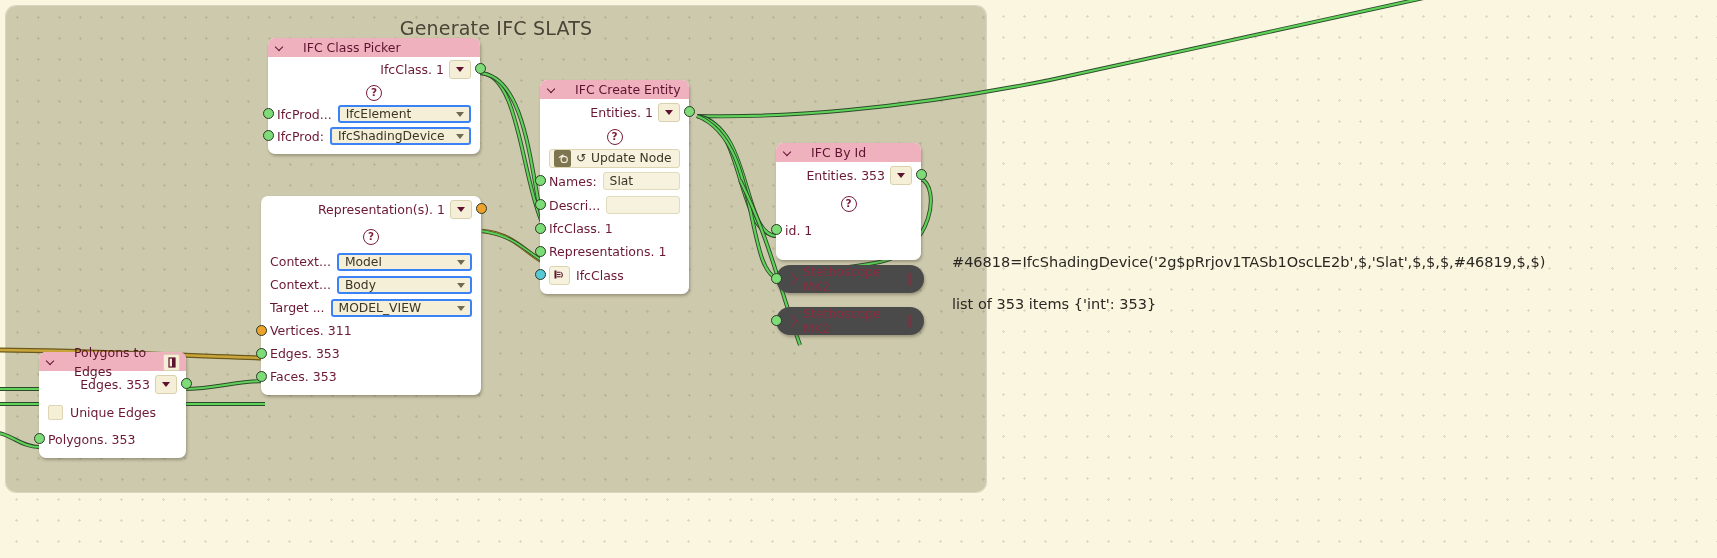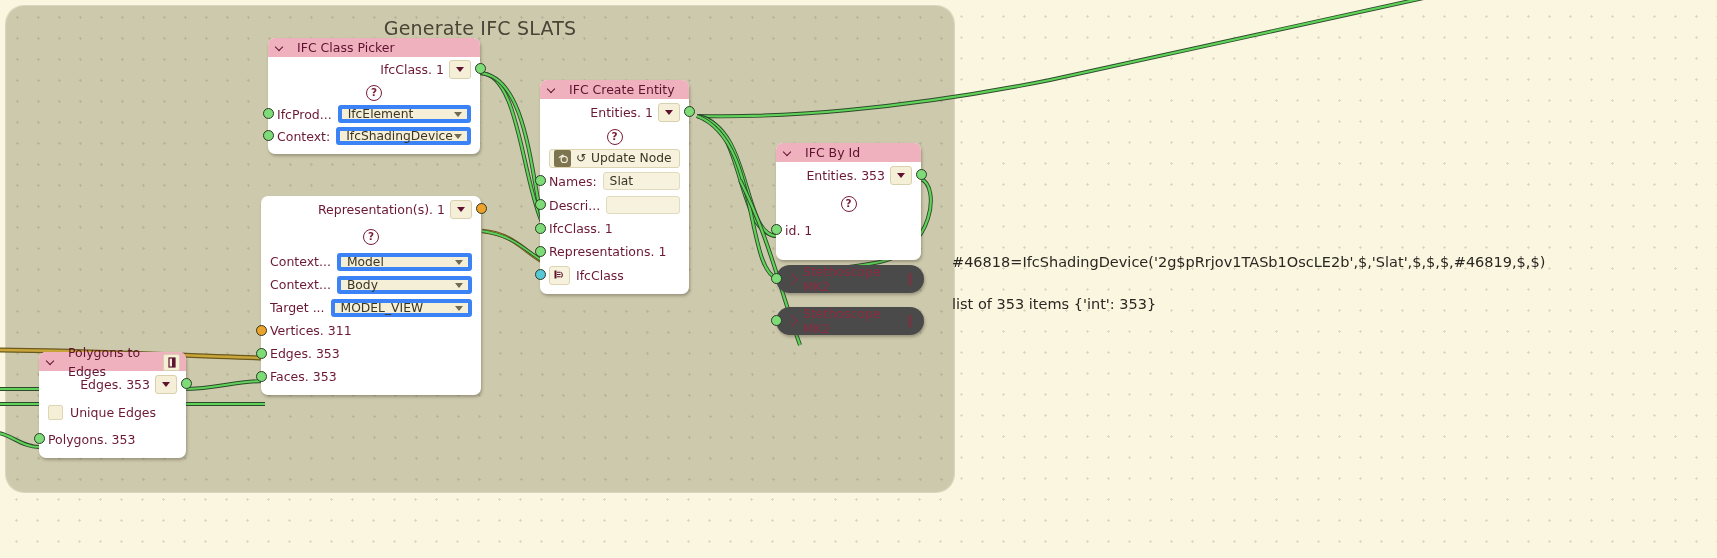--- a/index.html
+++ b/index.html
@@ -23,22 +23,23 @@
   
   #frame {
     position: absolute;
     left: 6px; top: 6px;
     width: 948px; height: 486px;
     background: rgba(201,196,167,0.92);
     background-image:
       radial-gradient(circle, #bab59a 1.1px, transparent 1.2px);
     background-size: 21px 21px;
     background-position: 1px 1px;
-    border-radius: 18px;
+    border-radius: 10px;
     box-shadow: 0 0 0 1px rgba(120,115,95,0.25);
+    padding-left: 32px;
   }
   #frame-title {
     position: absolute;
     top: 11px; left: 0; right: 0;
     text-align: center;
     font-size: 19px;
     color: #4a4437;
     letter-spacing: 0.2px;
   }
 
@@ -63,21 +64,21 @@
   .node-header {
     background: #efb1bd;
     border-radius: 7px 7px 0 0;
     height: 19px;
     line-height: 19px;
     padding: 0 8px;
     font-size: 12.5px;
     color: #5e1230;
     display: flex;
     align-items: center;
-    gap: 12px;
+    gap: 18px;
     position: relative;
   }
   .chev {
     display: inline-block;
     width: 9px; height: 9px;
     position: relative;
     flex: none;
   }
   .chev::after {
     content: "";
@@ -157,21 +158,21 @@
     border-left: 4.5px solid transparent;
     border-right: 4.5px solid transparent;
     border-top: 5px solid #5e1230;
   }
 
   
   .combo {
     flex: 1;
     height: 18px;
     background: #f5efd7;
-    border: 4px solid #3b82f6;
+    border: 2px solid #3b82f6;
     border-radius: 3px;
     display: flex;
     align-items: center;
     padding: 0 6px;
     font-size: 12.3px;
     color: #3a3526;
     position: relative;
     box-sizing: border-box;
     min-width: 0;
   }
@@ -385,21 +386,21 @@
         <span class="sock in s-green" style="top:5px;"></span>
         <span class="lbl-pre">IfcProd...</span>
         <span class="combo">
           <span>IfcElement</span>
           <span class="caret"></span>
         </span>
       </div>
 
       <div class="row">
         <span class="sock in s-green" style="top:5px;"></span>
-        <span class="lbl-pre">Context:</span>
+        <span class="lbl-pre">IfcProd:</span>
         <span class="combo">
           <span>IfcShadingDevice</span>
           <span class="caret"></span>
         </span>
       </div>
 
     </div>
   </div>
 
   <div class="node" style="left:540px; top:80px; width:149px;">

